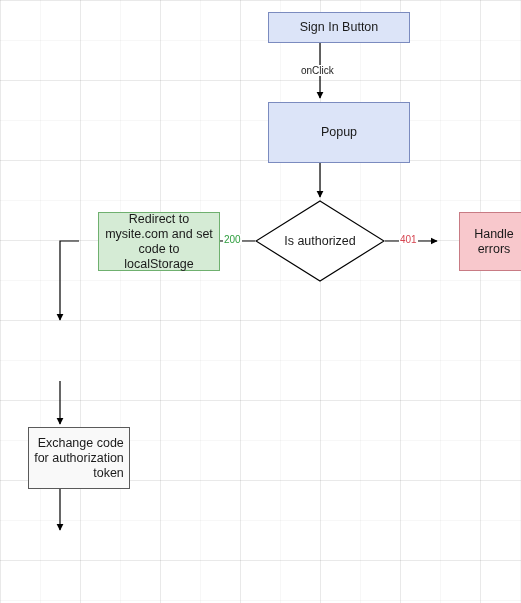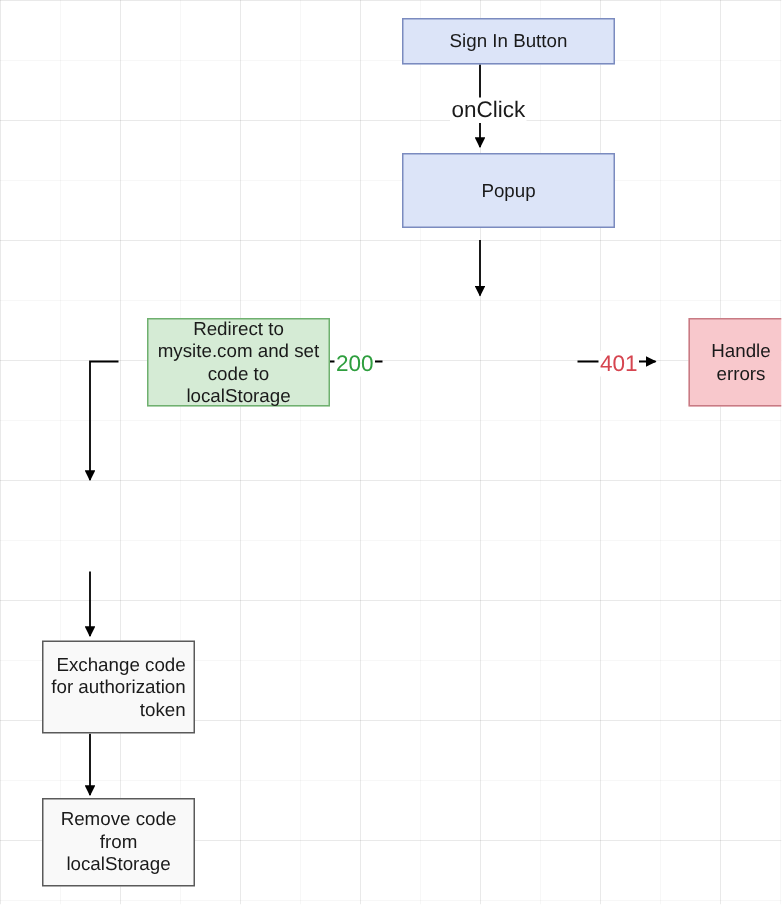--- a/index.html
+++ b/index.html
@@ -71,21 +71,21 @@
     width: 100%; height: 100%;
     display: flex;
     align-items: center;
     justify-content: center;
     font-size: 12.5px;
     color: #1a1a1a;
     text-align: center;
   }
   .edge-label {
     position: absolute;
-    font-size: 15px;
+    font-size: 10px;
     z-index: 3;
     background: #ffffff;
     padding: 0 1px;
     white-space: nowrap;
   }
   .lbl-onclick { color: #1a1a1a; }
   .lbl-ok { color: #2e9e3e; }
   .lbl-err { color: #d64550; }
 </style>
 </head>
@@ -112,47 +112,49 @@
 
     <path d="M 60 381 L 60 424" stroke="#000000" stroke-width="1.2" fill="none" marker-end="url(#arrow)"></path>
 
     <path d="M 60 489 L 60 530" stroke="#000000" stroke-width="1.2" fill="none" marker-end="url(#arrow)"></path>
   </svg>
 
   <div class="node node-blue" style="left:249px; top:12px; width:142px; height:31px;">
     <span class="node-label">Sign In Button</span>
   </div>
 
-  <div class="node node-blue" style="left:249px; top:102px; width:142px; height:50px;">
+  <div class="node node-blue" style="left:249px; top:102px; width:142px; height:61px;">
     <span class="node-label">Popup</span>
   </div>
 
+  <div class="diamond-wrap" style="left:255px; top:200px; width:130px; height:82px;">
+    <svg width="130" height="82" viewBox="0 0 130 82" xmlns="http://www.w3.org/2000/svg">
+      <polygon points="65,1 129,41 65,81 1,41" fill="#ffffff" stroke="#000000" stroke-width="1.2"></polygon>
+    </svg>
+    <div class="diamond-text">Is authorized</div>
+  </div>
 
   <div class="node node-green" style="left:79px; top:212px; width:122px; height:59px;">
     <span class="node-label">Redirect to
 mysite.com and set
 code to localStorage</span>
   </div>
 
   <div class="node node-pink" style="left:440px; top:212px; width:70px; height:59px;">
     <span class="node-label">Handle
 errors</span>
   </div>
 
 
   <div class="node node-gray" style="left:9px; top:427px; width:102px; height:62px;text-align:right;">
     <span class="node-label">Exchange code
 for authorization
 token</span>
   </div>
 
-  <div class="node node-gray" style="left:9px; top:532px; width:102px; height:59px;">
-    <span class="node-label">Remove code
-from localStorage</span>
-  </div>
 
   <div class="edge-label lbl-onclick" style="left:300px; top:65px;">onClick</div>
 
   <div class="edge-label lbl-ok" style="left:223px; top:234px;">200</div>
 
   <div class="edge-label lbl-err" style="left:399px; top:234px;">401</div>
 
 </div>
 
 </body></html>

